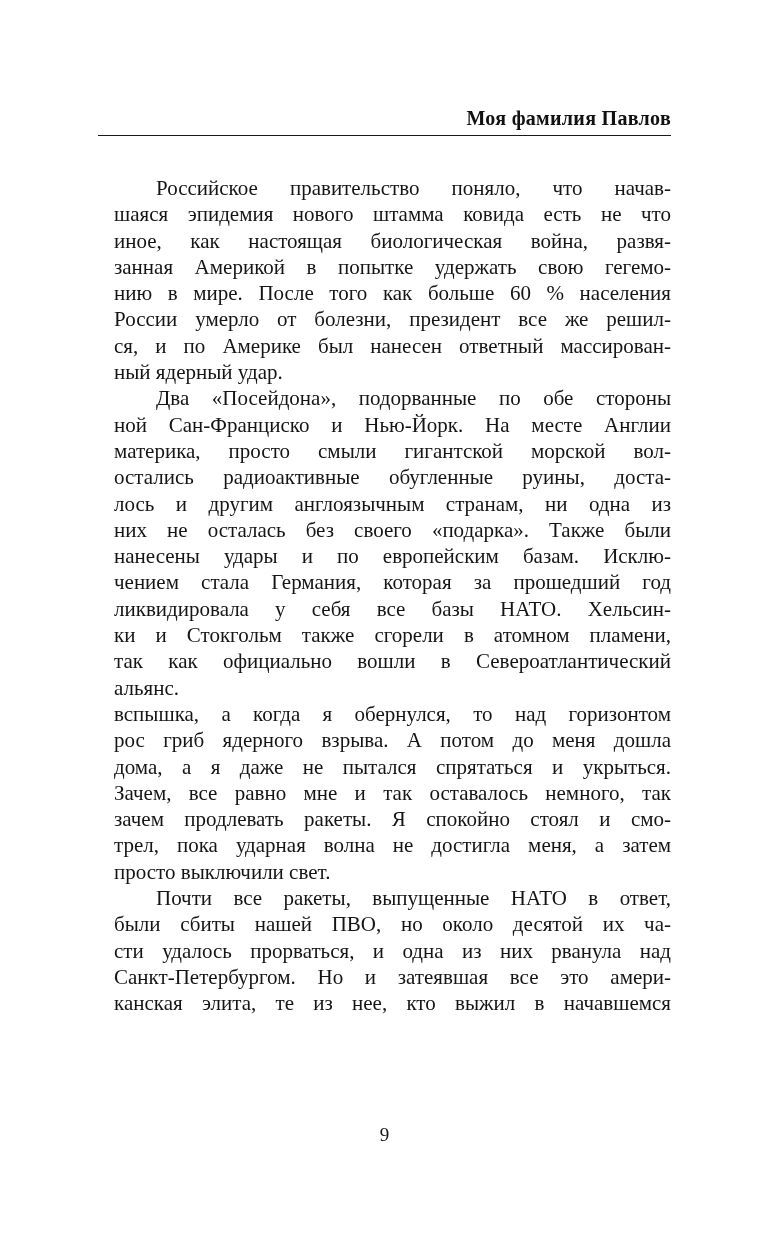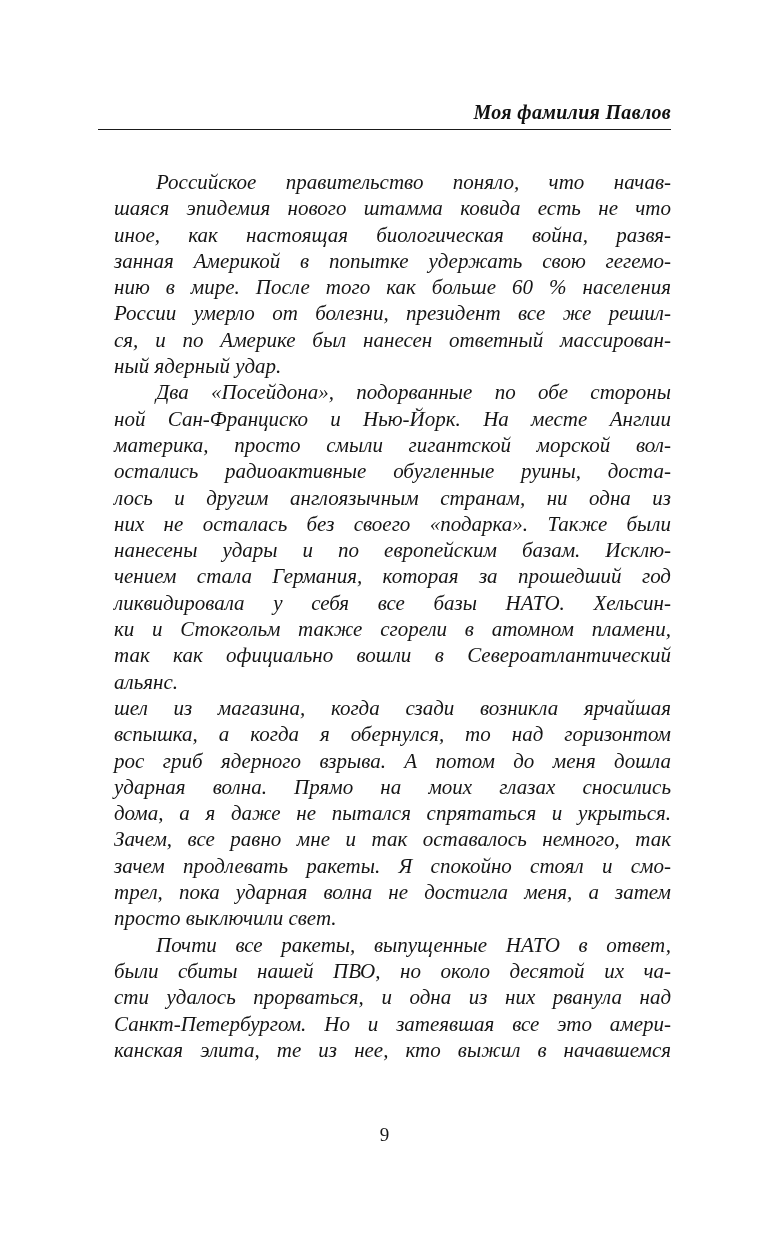--- a/index.html
+++ b/index.html
@@ -11,23 +11,22 @@
     height: 1240px;
     background: #ffffff;
     color: #141414;
     font-family: "Liberation Serif", "DejaVu Serif", serif;
     position: relative;
     overflow: hidden;
   }
   .text-column {
     position: absolute;
     left: 98px;
-    top: 0;
+    top: 6px;
     width: 573px;
-    font-style: italic;
   }
   .running-head {
     margin-top: 101px;
     font-weight: bold;
     font-size: 20px;
     line-height: 22px;
     text-align: right;
     letter-spacing: 0.3px;
     color: #111;
   }
@@ -94,24 +93,22 @@
         <div class="line">лось и другим англоязычным странам, ни одна из</div>
         <div class="line">них не осталась без своего «подарка». Также были</div>
         <div class="line">нанесены удары и по европейским базам. Исклю-</div>
         <div class="line">чением стала Германия, которая за прошедший год</div>
         <div class="line">ликвидировала у себя все базы НАТО. Хельсин-</div>
         <div class="line">ки и Стокгольм также сгорели в атомном пламени,</div>
         <div class="line">так как официально вошли в Североатлантический</div>
         <div class="line para-end">альянс.</div>
       </div>
       <div class="paragraph">
-        <div class="line">шел из магазина, когда сзади возникла ярчайшая</div>
         <div class="line">вспышка, а когда я обернулся, то над горизонтом</div>
         <div class="line">рос гриб ядерного взрыва. А потом до меня дошла</div>
-        <div class="line">ударная волна. Прямо на моих глазах сносились</div>
         <div class="line">дома, а я даже не пытался спрятаться и укрыться.</div>
         <div class="line">Зачем, все равно мне и так оставалось немного, так</div>
         <div class="line">зачем продлевать ракеты. Я спокойно стоял и смо-</div>
         <div class="line">трел, пока ударная волна не достигла меня, а затем</div>
         <div class="line para-end">просто выключили свет.</div>
       </div>
       <div class="paragraph">
         <div class="line indent">Почти все ракеты, выпущенные НАТО в ответ,</div>
         <div class="line">были сбиты нашей ПВО, но около десятой их ча-</div>
         <div class="line">сти удалось прорваться, и одна из них рванула над</div>

